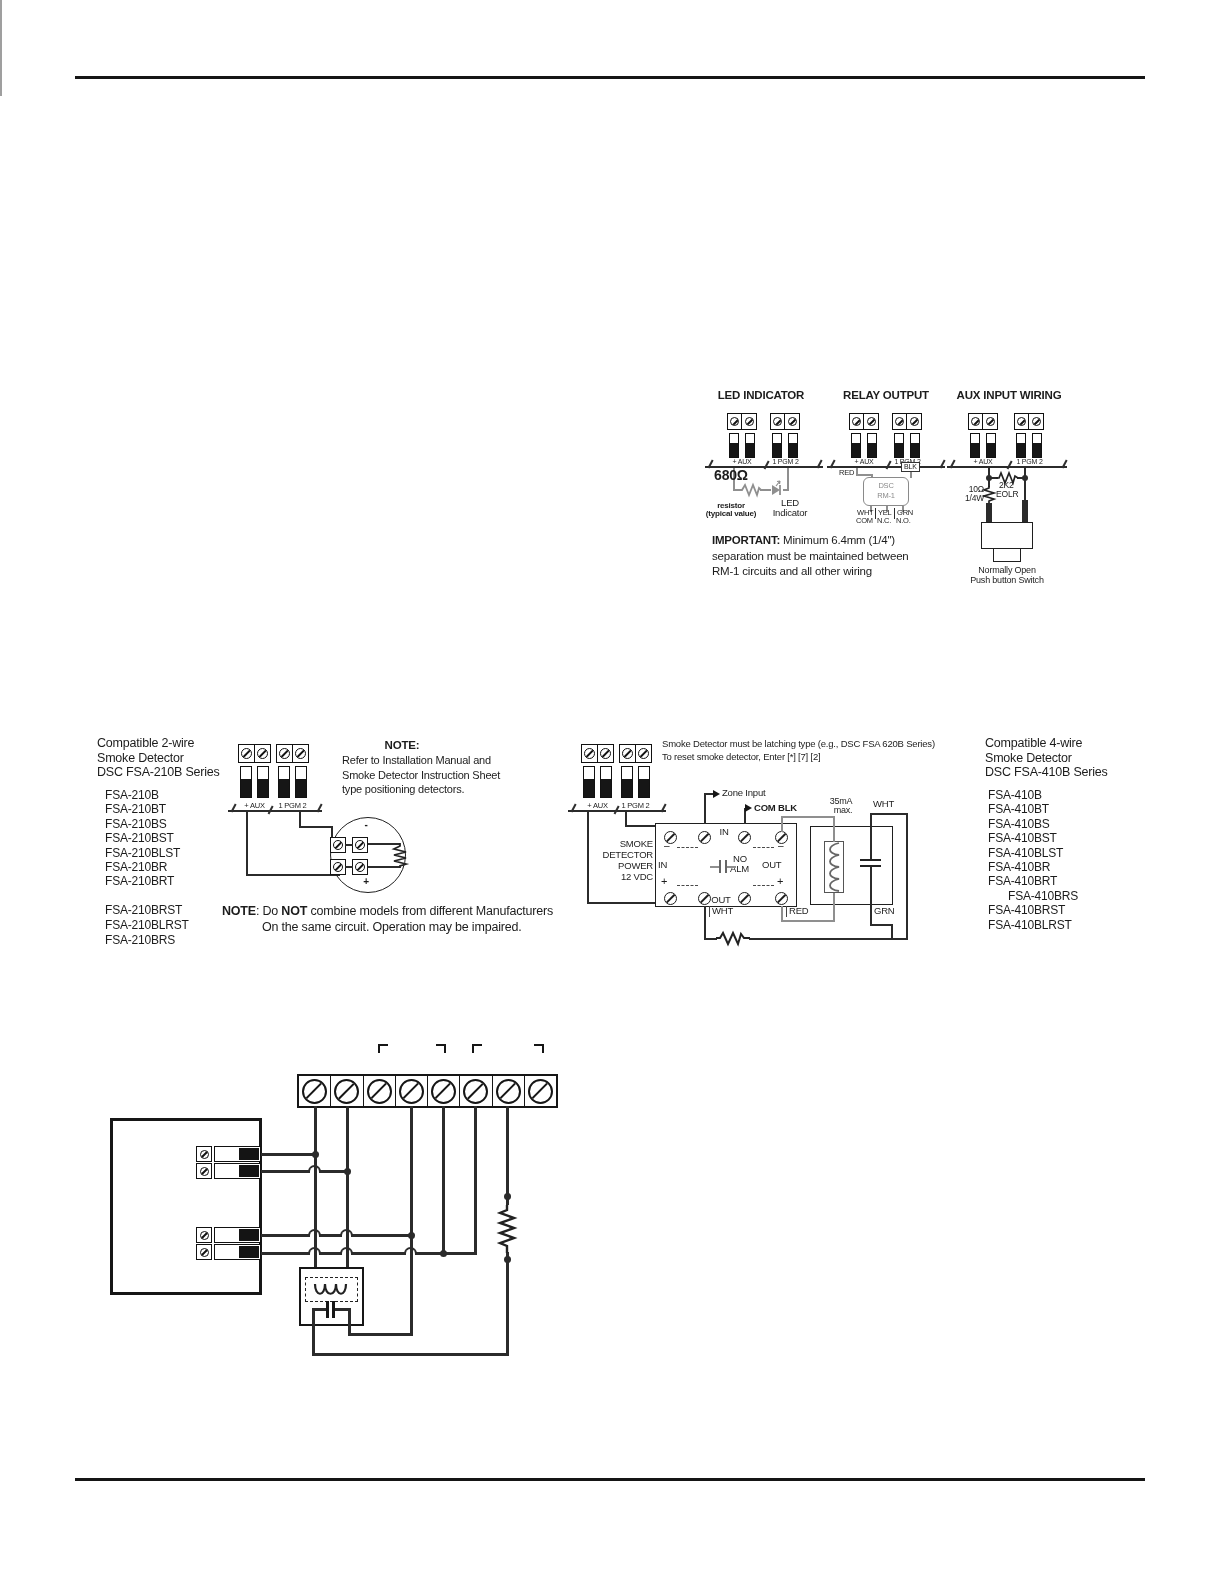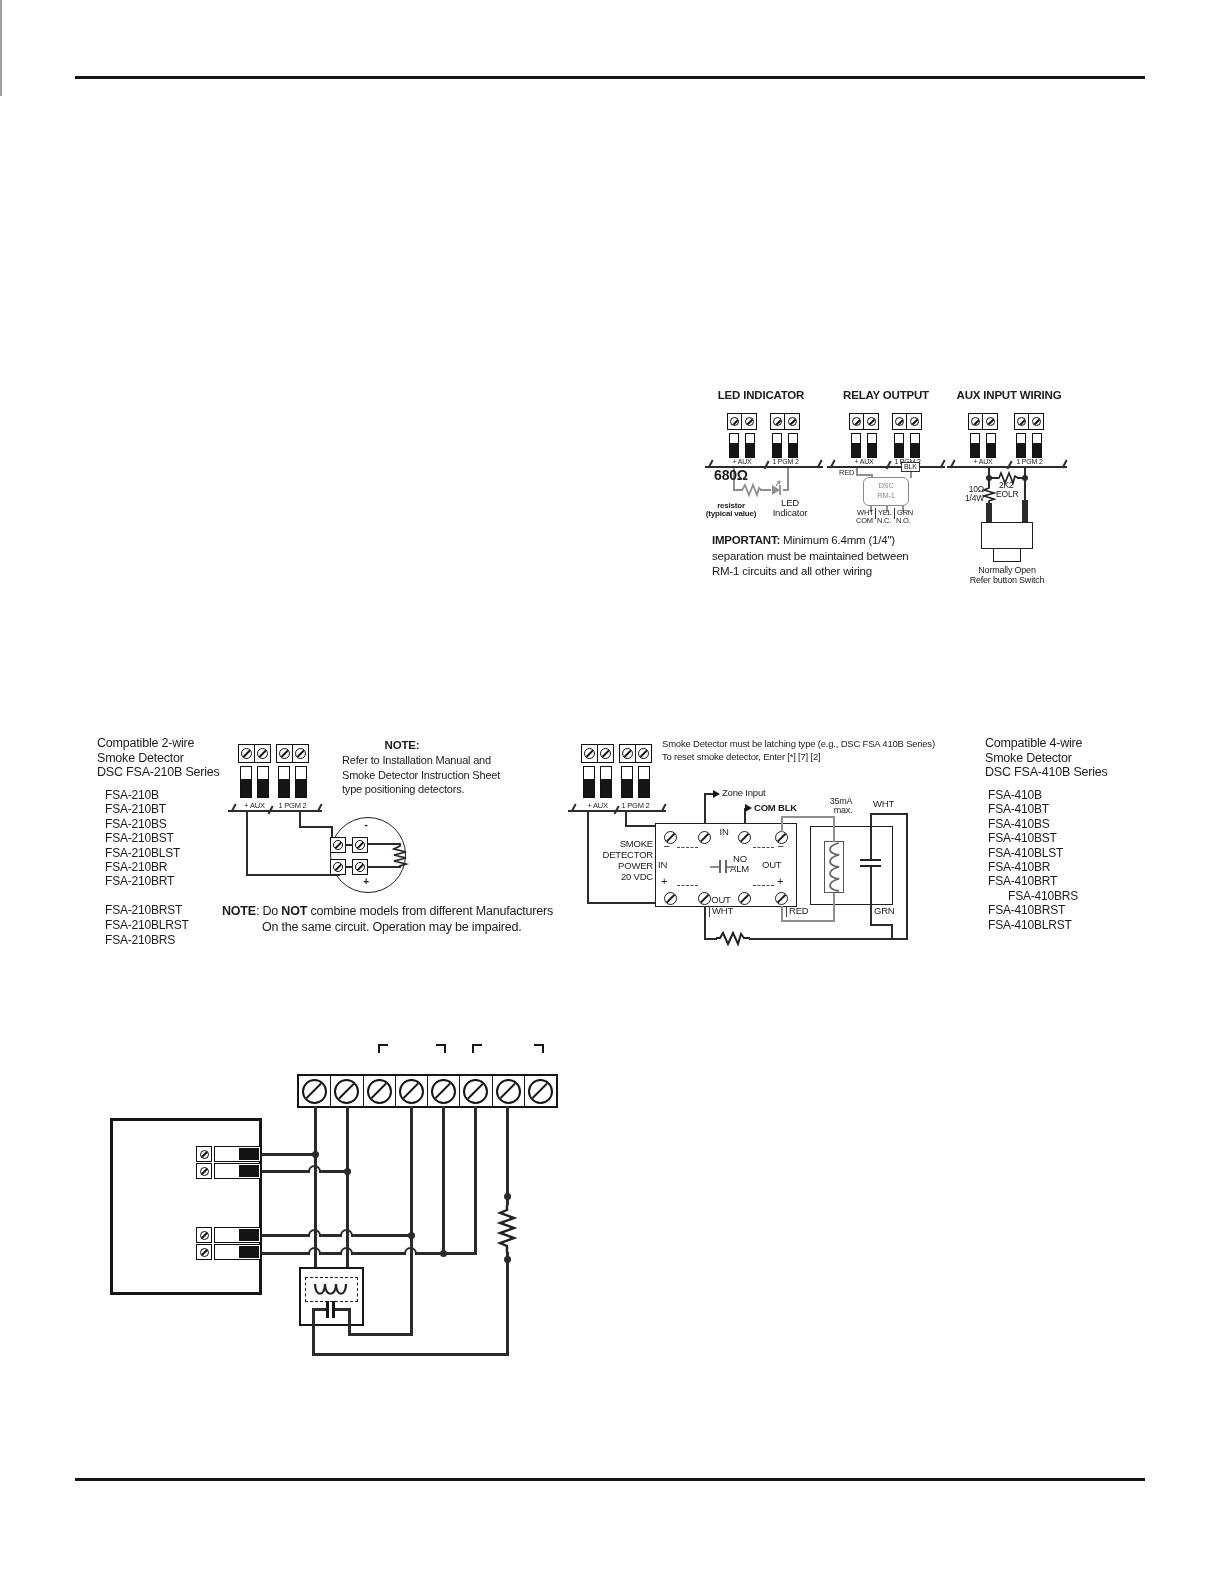--- a/index.html
+++ b/index.html
@@ -219,21 +219,21 @@
     </svg>
   <div class="t" style="left:960px;top:485px;width:24px;text-align:right;font-size:8.5px">10Ω</div>
   <div class="t" style="left:956px;top:494px;width:28px;text-align:right;font-size:8.5px">1/4W</div>
   <div class="t" style="left:999px;top:481px;font-size:8.5px">2K2</div>
   <div class="t" style="left:996px;top:490px;font-size:8.5px">EOLR</div>
   <div class="w" style="left:986px;top:503px;width:6px;height:20px"></div>
   <div class="w" style="left:1022px;top:500px;width:6px;height:23px"></div>
   <div class="box" style="left:981px;top:522px;width:52px;height:27px"></div>
   <div class="box" style="left:993px;top:548px;width:28px;height:14px"></div>
   <div class="t c" style="left:973px;top:565px;width:68px;font-size:9px">Normally Open</div>
-  <div class="t c" style="left:964px;top:575px;width:86px;font-size:9px">Refer button Switch</div>
+  <div class="t c" style="left:964px;top:575px;width:86px;font-size:9px">Push button Switch</div>
 
   <div class="t" style="left:712px;top:534px;font-size:11.5px"><span class="b">IMPORTANT:</span><span> Minimum 6.4mm (1/4")</span></div>
   <div class="t" style="left:712px;top:549.5px;font-size:11.5px">separation must be maintained between</div>
   <div class="t" style="left:712px;top:565px;font-size:11.5px">RM-1 circuits and all other wiring</div>
 
   <div class="t" style="left:97px;top:736px;font-size:12.5px">Compatible 2-wire</div>
   <div class="t" style="left:97px;top:750.5px;font-size:12.5px">Smoke Detector</div>
   <div class="t" style="left:97px;top:765px;font-size:12.5px">DSC FSA-210B Series</div>
   <div class="t" style="left:105px;top:789px;font-size:12px">FSA-210B</div>
   <div class="t" style="left:105px;top:803.4px;font-size:12px">FSA-210BT</div>
@@ -345,21 +345,21 @@
         <i class="slot"></i>
       </div>
   </div>
   <div class="t c" style="left:580px;top:802px;width:35px;font-size:7.5px">+ AUX</div>
   <div class="t c" style="left:618px;top:802px;width:35px;font-size:7.5px">1 PGM 2</div>
   <div class="w" style="left:568px;top:810px;width:98px;height:1.8px"></div>
   <div class="bm" style="left:569px;top:807px"></div>
   <div class="bm" style="left:612px;top:809px"></div>
   <div class="bm" style="left:659px;top:807px"></div>
 
-  <div class="t" style="left:662px;top:739px;font-size:9.5px">Smoke Detector must be latching type (e.g., DSC FSA 410B Series)</div>
+  <div class="t" style="left:662px;top:739px;font-size:9.5px">Smoke Detector must be latching type (e.g., DSC FSA 620B Series)</div>
   <div class="t" style="left:662px;top:752px;font-size:9.5px">To reset smoke detector, Enter [*] [7] [2]</div>
 
   <div class="abs" style="left:985px;top:736px;width:127px;height:46px;overflow:hidden">
     <div class="t" style="left:0;top:0;font-size:12.5px">Compatible 4-wire</div>
     <div class="t" style="left:0;top:14.5px;font-size:12.5px">Smoke Detector</div>
     <div class="t" style="left:0;top:29px;font-size:12.5px">DSC FSA-410B Series</div>
   </div>
   <div class="t" style="left:988px;top:789px;font-size:12px">FSA-410B</div>
   <div class="t" style="left:988px;top:803.4px;font-size:12px">FSA-410BT</div>
   <div class="t" style="left:988px;top:817.8px;font-size:12px">FSA-410BS</div>
@@ -372,21 +372,21 @@
   <div class="t" style="left:988px;top:918.6px;font-size:12px">FSA-410BLRST</div>
 
   <div class="w" style="left:587px;top:812px;width:2.2px;height:92px"></div>
   <div class="w" style="left:587px;top:902px;width:70px;height:2.2px"></div>
   <div class="w" style="left:625px;top:812px;width:2.2px;height:15px"></div>
   <div class="w" style="left:625px;top:825px;width:32px;height:2.2px"></div>
   <div class="t" style="left:596px;top:838px;width:57px;text-align:right;font-size:9.5px;line-height:11px">
     <div>SMOKE</div>
     <div>DETECTOR</div>
     <div>POWER</div>
-    <div>20 VDC</div>
+    <div>12 VDC</div>
   </div>
 
   <div class="box" style="left:655px;top:823px;width:142px;height:84px"></div>
   <div class="mscrew" style="left:664px;top:831px"></div>
   <div class="mscrew" style="left:698px;top:831px"></div>
   <div class="mscrew" style="left:738px;top:831px"></div>
   <div class="mscrew" style="left:775px;top:831px"></div>
   <div class="mscrew" style="left:664px;top:892px"></div>
   <div class="mscrew" style="left:698px;top:892px"></div>
   <div class="mscrew" style="left:738px;top:892px"></div>

